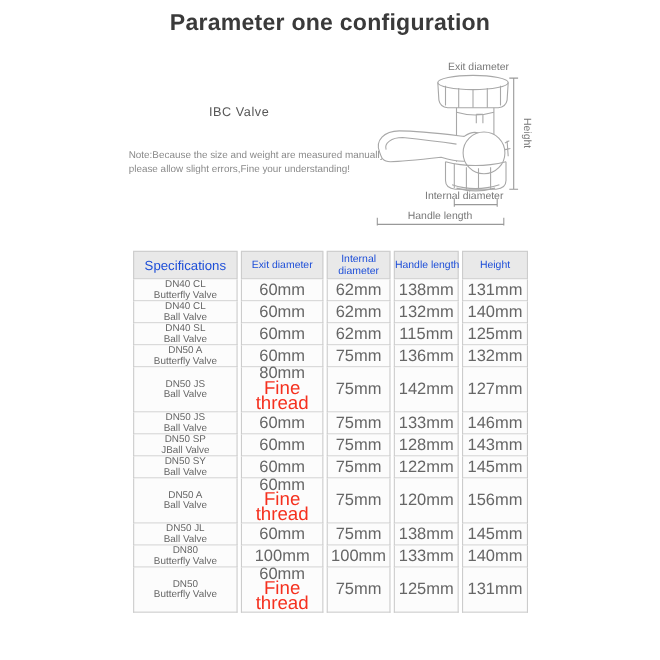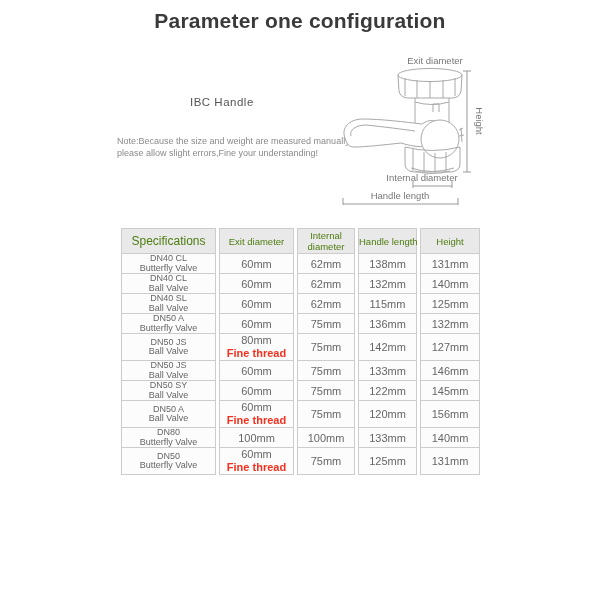--- a/index.html
+++ b/index.html
@@ -30,39 +30,39 @@
   table.spec-table {
     width:365px; border-collapse:separate; border-spacing:3px 0;
     table-layout:fixed;
   }
   table.spec-table td {
     border:1px solid #cccccc; border-top:none;
     background:#fcfcfc; text-align:center; vertical-align:middle;
     color:#666; padding:0;
   }
   table.spec-table thead td {
-    border-top:1px solid #cccccc; background:#e9e9e9; color:#4d7c0f;
+    border-top:1px solid #cccccc; background:#e9e9e9; color:#1d4ed8;
     font-size:9.5px; line-height:11px; height:19px; padding:1px 0;
   }
   table.spec-table thead td.th-spec { font-size:12px; }
   table.spec-table thead td.nowrap { white-space:nowrap; }
   tr.data-row { height:20px; }
   .spec-line { font-size:9px; line-height:9.5px; color:#666; }
-  .cell-val { font-size:11px; line-height:12px; color:#666; }
-  .cell-note { font-size:11px; line-height:14px; color:#f5301e;font-weight:bold; }
+  .cell-val { font-size:15px; line-height:12px; color:#666; }
+  .cell-note { font-size:17px; line-height:14px; color:#f5301e; }
   .cell-note:empty { display:none; }
 </style>
 </head>
 <body>
 
 <div class="page">
 
   <div class="title">Parameter one configuration</div>
 
-  <div class="product-label">IBC Handle</div>
+  <div class="product-label">IBC Valve</div>
 
   <div class="note">
     <div>Note:Because the size and weight are measured manually,</div>
     <div>please allow slight errors,Fine your understanding!</div>
   </div>
 
   <div class="diagram">
     <svg viewBox="0 0 155 160">
 
       <text x="100" y="12" text-anchor="middle">Exit diameter</text>
@@ -240,20 +240,39 @@
             </td>
             <td>
               <div class="cell-val">133mm</div>
             </td>
             <td>
               <div class="cell-val">146mm</div>
             </td>
           </tr>
 
 
+          <tr class="data-row">
+            <td>
+              <div class="spec-line">DN50 SP</div>
+              <div class="spec-line">JBall Valve</div>
+            </td>
+            <td>
+              <div class="cell-val">60mm</div>
+
+            </td>
+            <td>
+              <div class="cell-val">75mm</div>
+            </td>
+            <td>
+              <div class="cell-val">128mm</div>
+            </td>
+            <td>
+              <div class="cell-val">143mm</div>
+            </td>
+          </tr>
 
           <tr class="data-row">
             <td>
               <div class="spec-line">DN50 SY</div>
               <div class="spec-line">Ball Valve</div>
             </td>
             <td>
               <div class="cell-val">60mm</div>
 
             </td>
@@ -281,20 +300,39 @@
               <div class="cell-val">75mm</div>
             </td>
             <td>
               <div class="cell-val">120mm</div>
             </td>
             <td>
               <div class="cell-val">156mm</div>
             </td>
           </tr>
 
+          <tr class="data-row">
+            <td>
+              <div class="spec-line">DN50 JL</div>
+              <div class="spec-line">Ball Valve</div>
+            </td>
+            <td>
+              <div class="cell-val">60mm</div>
+
+            </td>
+            <td>
+              <div class="cell-val">75mm</div>
+            </td>
+            <td>
+              <div class="cell-val">138mm</div>
+            </td>
+            <td>
+              <div class="cell-val">145mm</div>
+            </td>
+          </tr>
 
 
           <tr class="data-row">
             <td>
               <div class="spec-line">DN80</div>
               <div class="spec-line">Butterfly Valve</div>
             </td>
             <td>
               <div class="cell-val">100mm</div>
 

